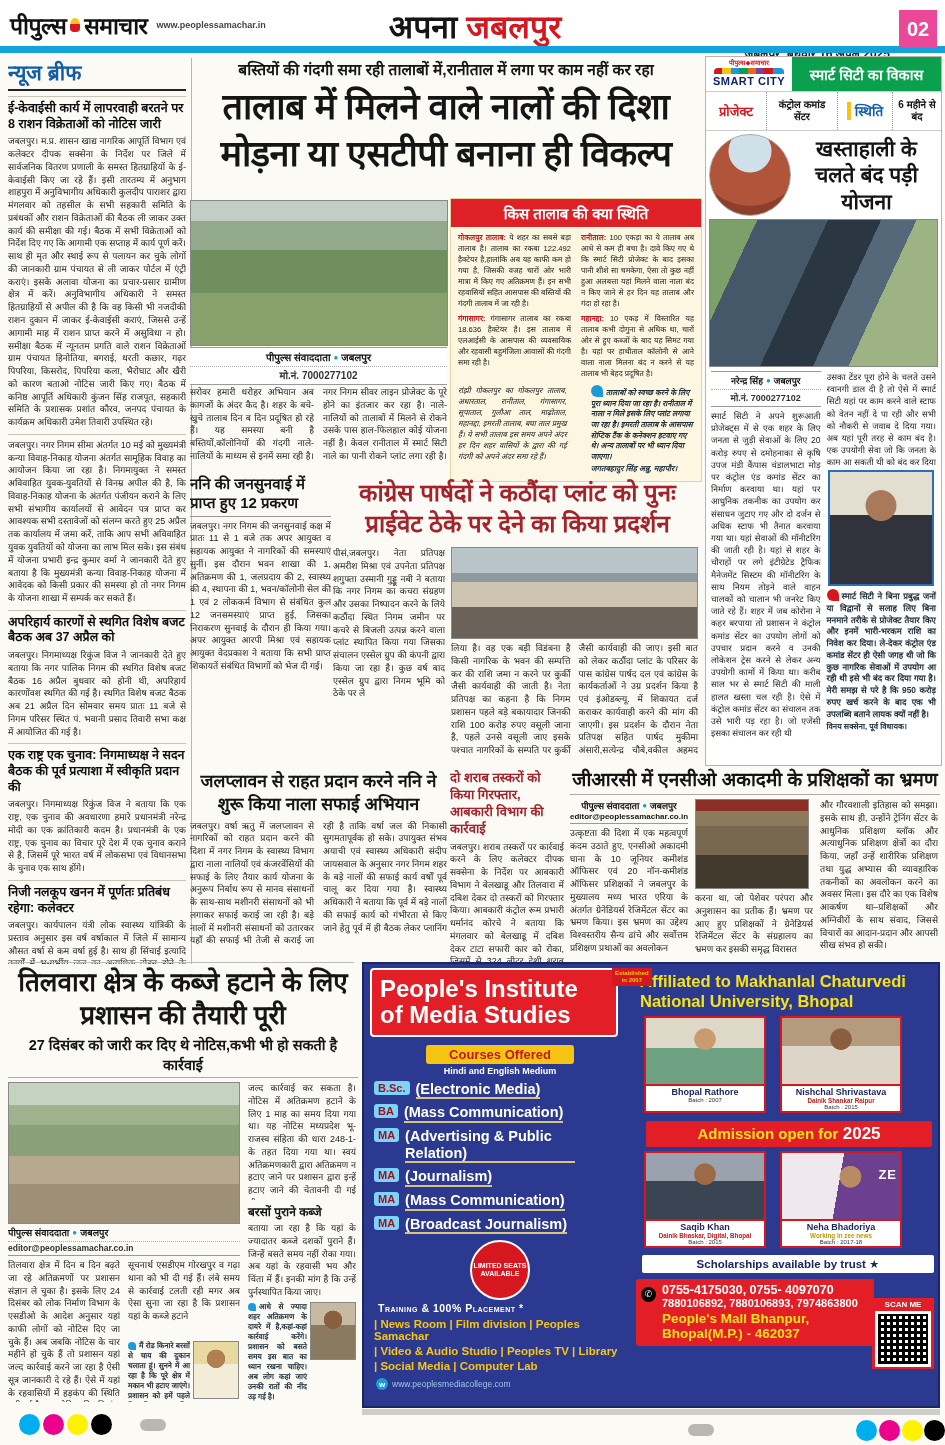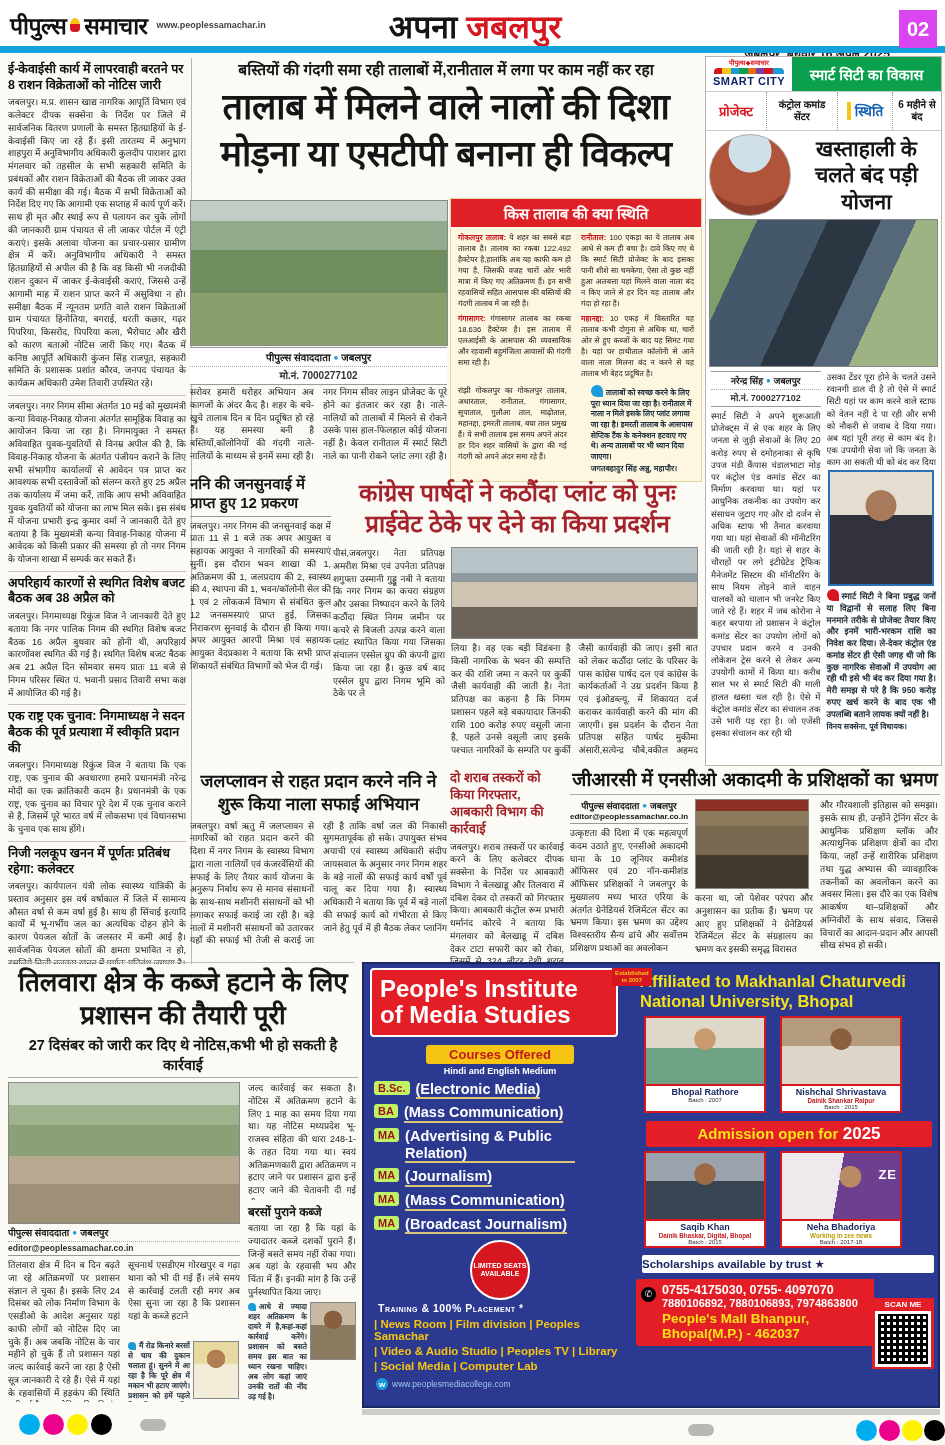--- a/index.html
+++ b/index.html
@@ -10,21 +10,21 @@
 
   
   .masthead{left:0;top:0;width:945px;height:45px;background:#fff;}
   .logo{left:10px;top:8px;height:34px;display:flex;align-items:center;gap:3px;}
   .logo-txt{font-size:23px;font-weight:bold;color:#111;letter-spacing:-.5px;}
   .logo-dev{display:inline-block;width:10px;height:14px;background:linear-gradient(#f6c514 45%,#d6171f 45%);border-radius:50% 50% 4px 4px;margin:0 1px;}
   .site{font-size:9px;color:#444;margin-left:6px;font-weight:bold;}
   .cityhead{left:330px;top:4px;width:290px;text-align:center;font-size:32px;font-weight:bold;}
   .cityhead .red{color:#d6171f;}
   .dateline{right:55px;top:20px;font-size:12px;font-weight:bold;color:#222;margin-top:25px;}
-  .pageno{right:8px;top:10px;width:38px;height:38px;background:#d946ef;color:#fff;font-size:20px;font-weight:bold;
+  .pageno{right:8px;top:10px;width:38px;height:38px;background:#ec4899;color:#fff;font-size:20px;font-weight:bold;
           display:flex;align-items:center;justify-content:center;z-index:5;}
   .bluebar{left:0;top:46px;width:945px;height:7px;background:#14a2dc;}
 
   
   .brief{left:8px;top:58px;width:178px;height:906px;border-right:1px solid #b9b5ac;padding-right:5px;overflow:hidden;}
   .brief-title{font-size:21px;font-weight:bold;color:#135da8;border-bottom:2px solid #222;padding-bottom:3px;margin-bottom:4px;}
   .bstory{border-top:1px solid #c9c4b8;padding-top:4px;margin-top:5px;}
   .bstory:first-of-type{border-top:none;margin-top:0;}
   .bhead{font-size:12.5px;font-weight:bold;line-height:1.25;margin-bottom:3px;color:#101010;}
 
@@ -39,21 +39,21 @@
   .cap2{font-size:10px;font-weight:bold;color:#333;border-top:1px dotted #aaa;margin-top:2px;padding-top:1px;}
   .dot::before{content:"●";color:#1b9cd8;font-size:8px;margin:0 3px;vertical-align:1px;}
   .lead-body{left:190px;top:386px;width:257px;height:86px;column-count:2;column-gap:9px;}
 
   
   .pond{left:450px;top:198px;width:250px;height:282px;background:#fdf6e1;border:1px solid #e3d49e;overflow:hidden;}
   .pond-title{background:#df2127;color:#fff;font-size:15px;font-weight:bold;text-align:center;padding:4px 0;}
   .pond-cols{column-count:2;column-gap:10px;padding:5px 7px 2px 7px;font-size:7.6px;line-height:1.45;text-align:justify;height:148px;overflow:hidden;}
   .pond-item{margin-bottom:4px;}
   .pname{color:#c41b22;font-weight:bold;}
-  .pond-bot{display:flex;gap:24px;padding:3px 7px;}
+  .pond-bot{display:flex;gap:24px;padding:3px 7px;font-style:italic;}
   .pond-foot{width:118px;font-size:7.6px;line-height:1.45;text-align:justify;}
   .pond-quote{width:112px;font-size:7.6px;line-height:1.4;font-weight:bold;color:#21313d;}
   .qmark{display:inline-block;width:12px;height:12px;background:#d6171f;border-radius:50% 50% 50% 0;transform:rotate(-90deg);margin-right:3px;vertical-align:-2px;}
   .qmark.blue{background:#1b9cd8;}
   .qauthor{font-size:7.8px;font-weight:bold;margin-top:2px;}
 
   
   .nani{left:190px;top:475px;width:141px;height:487px;overflow:hidden;}
   .nani-head{font-size:15px;font-weight:bold;line-height:1.25;border-bottom:1px solid #999;padding-bottom:3px;margin-bottom:3px;}
 
@@ -134,21 +134,21 @@
 
   
   .ad{left:362px;top:962px;width:578px;height:446px;background:#2b3990;border:2px solid #1a2760;box-sizing:border-box;overflow:hidden;color:#fff;}
   .ad-left{position:absolute;left:6px;top:4px;width:260px;}
   .ad-est{position:absolute;left:242px;top:0px;background:#d6171f;color:#f6c514;font-size:6px;font-weight:bold;padding:2px 3px;text-align:center;line-height:1.2;z-index:3;}
   .ad-titlebox{background:#e31e26;border:2px solid #fff;border-radius:4px;padding:6px 8px;width:228px;}
   .ad-t1,.ad-t2{font-size:24px;font-weight:bold;color:#fff;line-height:1.1;}
   .ad-pill{background:#f6c514;color:#c01a1f;font-size:13px;font-weight:bold;text-align:center;width:140px;margin:8px auto 2px auto;border-radius:3px;padding:2px 4px;}
   .ad-medium{font-size:9px;font-weight:bold;text-align:center;color:#fff;margin-bottom:4px;}
   .ad-course{display:flex;align-items:flex-start;gap:6px;margin:5px 0 0 4px;}
-  .ad-badge{background:#bef264;color:#a01317;font-size:11px;font-weight:bold;padding:1px 4px;border-radius:3px;flex:none;}
+  .ad-badge{background:#7dd3fc;color:#a01317;font-size:11px;font-weight:bold;padding:1px 4px;border-radius:3px;flex:none;}
   .ad-cname{font-size:14.5px;font-weight:bold;color:#fff;border-bottom:2px solid #d8c47a;line-height:1.15;}
   .ad-seats{width:56px;height:56px;border-radius:50%;background:#d6171f;border:2px solid #fff;color:#fff;font-size:7px;font-weight:bold;
             display:flex;align-items:center;justify-content:center;text-align:center;margin:6px auto 2px auto;line-height:1.2;}
   .ad-training{font-size:10.5px;font-weight:bold;color:#fff;letter-spacing:.5px;margin:2px 0 4px 8px;font-variant:small-caps;}
   .ad-fac{font-size:11.5px;font-weight:bold;color:#f6c514;margin:3px 0 0 4px;}
   .ad-site{font-size:8.5px;color:#9fc6e8;margin:6px 0 0 6px;display:flex;align-items:center;gap:4px;}
   .ad-site-icon{width:12px;height:12px;border-radius:50%;background:#1b9cd8;color:#fff;font-size:8px;display:flex;align-items:center;justify-content:center;font-weight:bold;}
   .ad-right{position:absolute;left:272px;top:4px;width:300px;}
   .ad-affil{font-size:16.5px;font-weight:bold;color:#f6e317;line-height:1.2;margin:4px 0 4px 4px;}
   .alum-row{display:flex;gap:14px;margin:4px 0 0 8px;}
@@ -159,21 +159,21 @@
   .ap3{background:radial-gradient(circle at 50% 32%,#9c6b46 0 14%,rgba(0,0,0,0) 15%),linear-gradient(#9aa2ad 42%,#3a4553 42%);}
   .ap4{background:radial-gradient(circle at 58% 36%,#b98a63 0 13%,rgba(0,0,0,0) 14%),linear-gradient(100deg,#efe9ee 0 48%,#6d3f8f 48%);}
   .ze{position:absolute;right:3px;top:14px;color:#fff;font-size:13px;font-weight:bold;letter-spacing:1px;}
   .alum-name{font-size:9px;font-weight:bold;color:#1a2760;text-align:center;border-top:2px solid #d6171f;padding-top:1px;}
   .alum-org{font-size:6.3px;font-weight:bold;color:#c01a1f;text-align:center;}
   .alum-org.yel{color:#b89b00;}
   .alum-batch{font-size:6px;color:#333;text-align:center;padding-bottom:1px;}
   .ad-admission{background:#e31e26;margin:8px 4px 2px 10px;padding:3px 0;text-align:center;border-radius:2px;}
   .ad-admission .lbl{color:#f6e317;font-size:15px;font-weight:bold;}
   .ad-admission .yr{color:#fff;font-size:17px;font-weight:bold;}
-  .ad-scholar{background:#fff;color:#1a2760;font-size:11.5px;font-weight:bold;text-align:left;margin:7px 2px 0 6px;padding:2px 0;border-radius:2px;}
+  .ad-scholar{background:#fff;color:#1a2760;font-size:11.5px;font-weight:bold;text-align:center;margin:7px 2px 0 6px;padding:2px 0;border-radius:2px;}
   .ad-contact{position:relative;background:#e31e26;margin:6px 62px 0 0px;padding:4px 6px 4px 26px;border-radius:3px 0 0 3px;}
   .ph-icon{position:absolute;left:5px;top:8px;width:15px;height:15px;border-radius:50%;background:#000;color:#fff;font-size:9px;display:flex;align-items:center;justify-content:center;}
   .ph-icon::before{content:"✆";}
   .ad-ph1{font-size:12.5px;font-weight:bold;color:#fff;}
   .ad-ph2{font-size:11px;font-weight:bold;color:#fff;}
   .ad-addr{font-size:13.5px;font-weight:bold;color:#f6e317;line-height:1.15;margin-top:2px;}
   .ad-scan{position:absolute;right:2px;top:330px;width:58px;background:#e31e26;padding:2px;text-align:center;}
   .scan-lbl{color:#fff;font-size:8px;font-weight:bold;}
   .qr{width:50px;height:50px;margin:2px auto 0 auto;background-color:#fff;border:3px solid #fff;
       background-image:repeating-linear-gradient(0deg,#000 0 3px,rgba(255,255,255,0) 3px 6px),repeating-linear-gradient(90deg,#000 0 3px,#fff 3px 6px);}
@@ -200,29 +200,30 @@
     <div class="abs cityhead">
       <span>अपना</span>
       <span class="red">जबलपुर</span>
     </div>
     <div class="abs dateline">जबलपुर, बुधवार 16 अप्रैल 2025</div>
     <div class="abs pageno">02</div>
   </div>
   <div class="abs bluebar"></div>
 
   <div class="abs brief">
+    <div class="brief-title">न्यूज ब्रीफ</div>
     <div class="bstory">
       <div class="bhead">ई-केवाईसी कार्य में लापरवाही बरतने पर 8 राशन विक्रेताओं को नोटिस जारी</div>
       <div class="bodytext">जबलपुर। म.प्र. शासन खाद्य नागरिक आपूर्ति विभाग एवं कलेक्टर दीपक सक्सेना के निर्देश पर जिले में सार्वजनिक वितरण प्रणाली के समस्त हितग्राहियों के ई-केवाईसी किए जा रहे हैं। इसी तारतम्य में अनुभाग शाहपुरा में अनुविभागीय अधिकारी कुलदीप पाराशर द्वारा मंगलवार को तहसील के सभी सहकारी समिति के प्रबंधकों और राशन विक्रेताओं की बैठक ली जाकर उक्त कार्य की समीक्षा की गई। बैठक में सभी विक्रेताओं को निर्देश दिए गए कि आगामी एक सप्ताह में कार्य पूर्ण करें। साथ ही मृत और स्थाई रूप से पलायन कर चुके लोगों की जानकारी ग्राम पंचायत से ली जाकर पोर्टल में एंट्री कराएं। इसके अलावा योजना का प्रचार-प्रसार ग्रामीण क्षेत्र में करें। अनुविभागीय अधिकारी ने समस्त हितग्राहियों से अपील की है कि वह किसी भी नजदीकी राशन दुकान में जाकर ई-केवाईसी कराएं, जिससे उन्हें आगामी माह में राशन प्राप्त करने में असुविधा न हो। समीक्षा बैठक में न्यूनतम प्रगति वाले राशन विक्रेताओं ग्राम पंचायत हिनोतिया, बगराई, धरती कछार, गढ़र पिपरिया, किसरोद, पिपरिया कला, भैरोघाट और खैरी को कारण बताओ नोटिस जारी किए गए। बैठक में कनिष्ठ आपूर्ति अधिकारी कुंजन सिंह राजपूत, सहकारी समिति के प्रशासक प्रशांत कौरव, जनपद पंचायत के कार्यक्रम अधिकारी उमेश तिवारी उपस्थित रहे।</div>
     </div>
     <div class="bstory">
       <div class="bodytext">जबलपुर। नगर निगम सीमा अंतर्गत 10 मई को मुख्यमंत्री कन्या विवाह-निकाह योजना अंतर्गत सामूहिक विवाह का आयोजन किया जा रहा है। निगमायुक्त ने समस्त अविवाहित युवक-युवतियों से विनम्र अपील की है, कि विवाह-निकाह योजना के अंतर्गत पंजीयन कराने के लिए सभी संभागीय कार्यालयों से आवेदन पत्र प्राप्त कर आवश्यक सभी दस्तावेजों को संलग्न करते हुए 25 अप्रैल तक कार्यालय में जमा करें, ताकि आप सभी अविवाहित युवक युवतियों को योजना का लाभ मिल सके। इस संबंध में योजना प्रभारी इन्द्र कुमार वर्मा ने जानकारी देते हुए बताया है कि मुख्यमंत्री कन्या विवाह-निकाह योजना में आवेदक को किसी प्रकार की समस्या हो तो नगर निगम के योजना शाखा में सम्पर्क कर सकते हैं।</div>
     </div>
     <div class="bstory">
-      <div class="bhead">अपरिहार्य कारणों से स्थगित विशेष बजट बैठक अब 38 अप्रैल को</div>
+      <div class="bhead">अपरिहार्य कारणों से स्थगित विशेष बजट बैठक अब 37 अप्रैल को</div>
       <div class="bodytext">जबलपुर। निगमाध्यक्ष रिकुंज विज ने जानकारी देते हुए बताया कि नगर पालिक निगम की स्थगित विशेष बजट बैठक 16 अप्रैल बुधवार को होनी थी, अपरिहार्य कारणोंवश स्थगित की गई है। स्थगित विशेष बजट बैठक अब 21 अप्रैल दिन सोमवार समय प्रातः 11 बजे से निगम परिसर स्थित पं. भवानी प्रसाद तिवारी सभा कक्ष में आयोजित की गई है।</div>
     </div>
     <div class="bstory">
       <div class="bhead">एक राष्ट्र एक चुनाव: निगमाध्यक्ष ने सदन बैठक की पूर्व प्रत्याशा में स्वीकृति प्रदान की</div>
       <div class="bodytext">जबलपुर। निगमाध्यक्ष रिकुंज विज ने बताया कि एक राष्ट्र, एक चुनाव की अवधारणा हमारे प्रधानमंत्री नरेन्द्र मोदी का एक क्रांतिकारी कदम है। प्रधानमंत्री के एक राष्ट्र, एक चुनाव का विचार पूरे देश में एक चुनाव कराने से है, जिसमें पूरे भारत वर्ष में लोकसभा एवं विधानसभा के चुनाव एक साथ होंगे।</div>
     </div>
     <div class="bstory">
       <div class="bhead">निजी नलकूप खनन में पूर्णतः प्रतिबंध रहेगा: कलेक्टर</div>
       <div class="bodytext">जबलपुर। कार्यपालन यंत्री लोक स्वास्थ्य यांत्रिकी के प्रस्ताव अनुसार इस वर्ष वर्षाकाल में जिले में सामान्य औसत वर्षा से कम वर्षा हुई है। साथ ही सिंचाई इत्यादि कार्यों में भू-गर्भीय जल का अत्यधिक दोहन होने के कारण पेयजल स्रोतों के जलस्तर में कमी आई है। सार्वजनिक पेयजल स्रोतों की क्षमता प्रभावित न हो, इसलिये निजी नलकूप खनन में पूर्णतः प्रतिबंध लगाया है।</div>
     </div>

